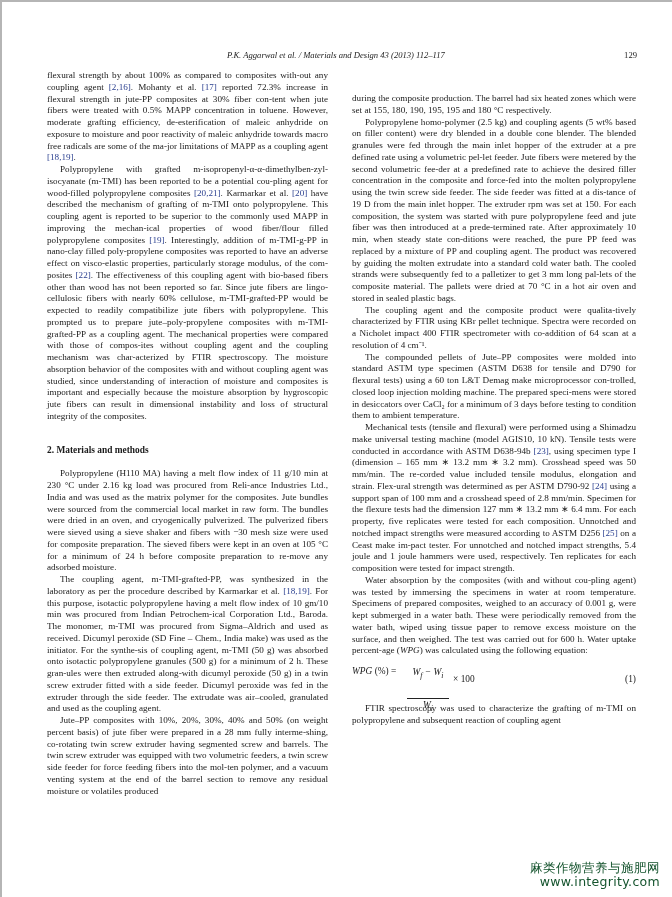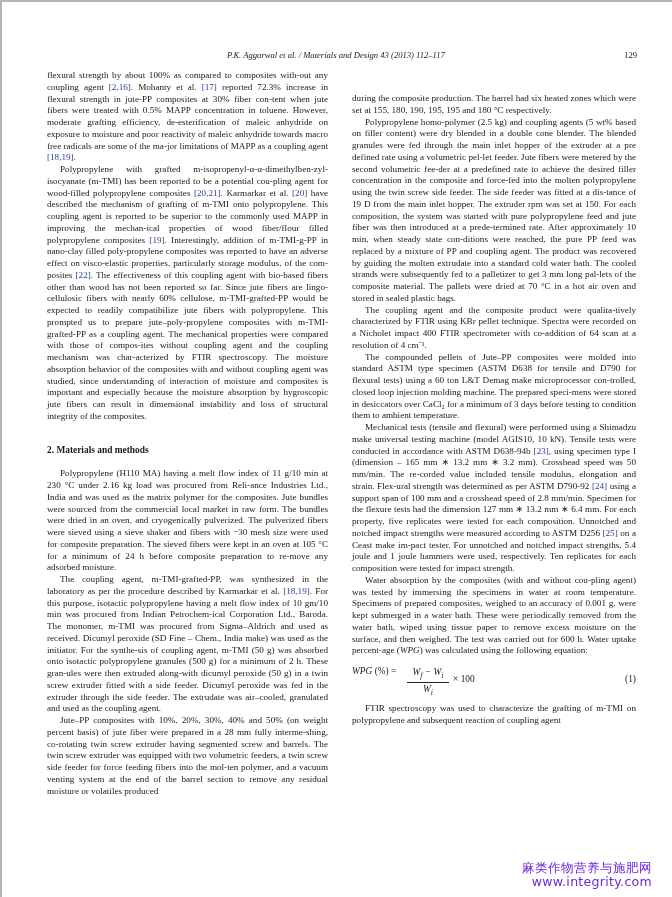--- a/index.html
+++ b/index.html
@@ -39,29 +39,29 @@
   .subsection-head {
     font-style: italic; font-size: 9.2px; margin: 10px 0 11px 0; text-indent: 0;
   }
 
   .equation {
     position: relative; height: 30px; margin: 9px 0 7px 0;
     font-size: 9.4px;
   }
   .eq-lhs { position: absolute; left: 0; top: 0; }
   .eq-frac { position: absolute; left: 55px; top: 0; text-align: center; width: 42px; }
-  .eq-num { display: block; border-bottom: 0.8px solid #222; line-height: 12px; padding-bottom: 0; }
+  .eq-num { display: block; border-bottom: 0.8px solid #222; line-height: 12px; padding-bottom: 16px; }
   .eq-den { display: block; line-height: 12px; }
   .eq-rhs { position: absolute; left: 101px; top: 8px; }
   .eq-label { position: absolute; right: 0; top: 8px; }
   i { font-style: italic; }
 
   .watermark {
-    position: absolute; right: 20px; bottom: 8px; text-align: right;
-    font-family: "DejaVu Sans", sans-serif; color: #6d28d9; line-height: 14px;
+    position: absolute; right: 12px; bottom: 8px; text-align: right;
+    font-family: "DejaVu Sans", sans-serif; color: #14532d; line-height: 14px;
   }
   .watermark .wm-cn { font-size: 12.5px; letter-spacing: 0.5px; }
   .watermark .wm-url { font-size: 12.5px; letter-spacing: 0.3px; }
 </style>
 </head>
 <body>
 
 <div class="frame-top"></div>
 <div class="frame-left"></div>
 

